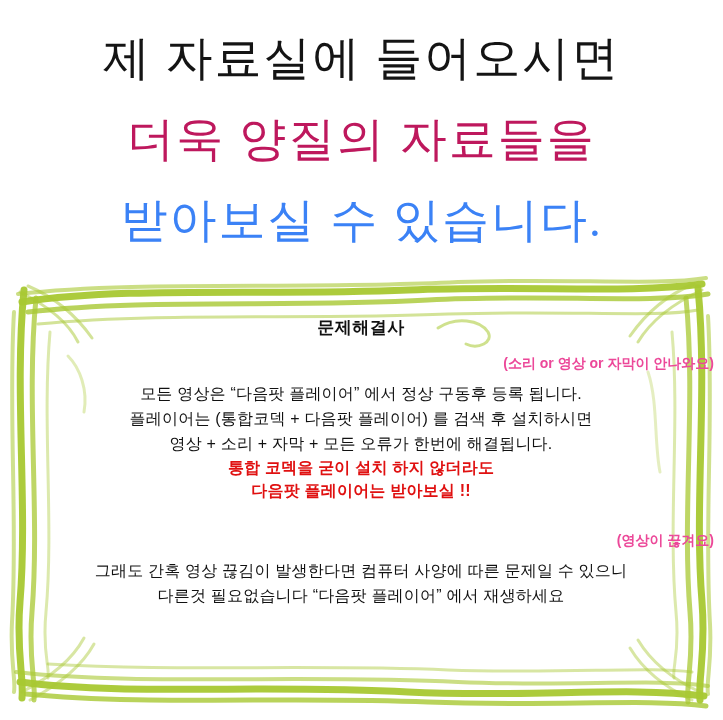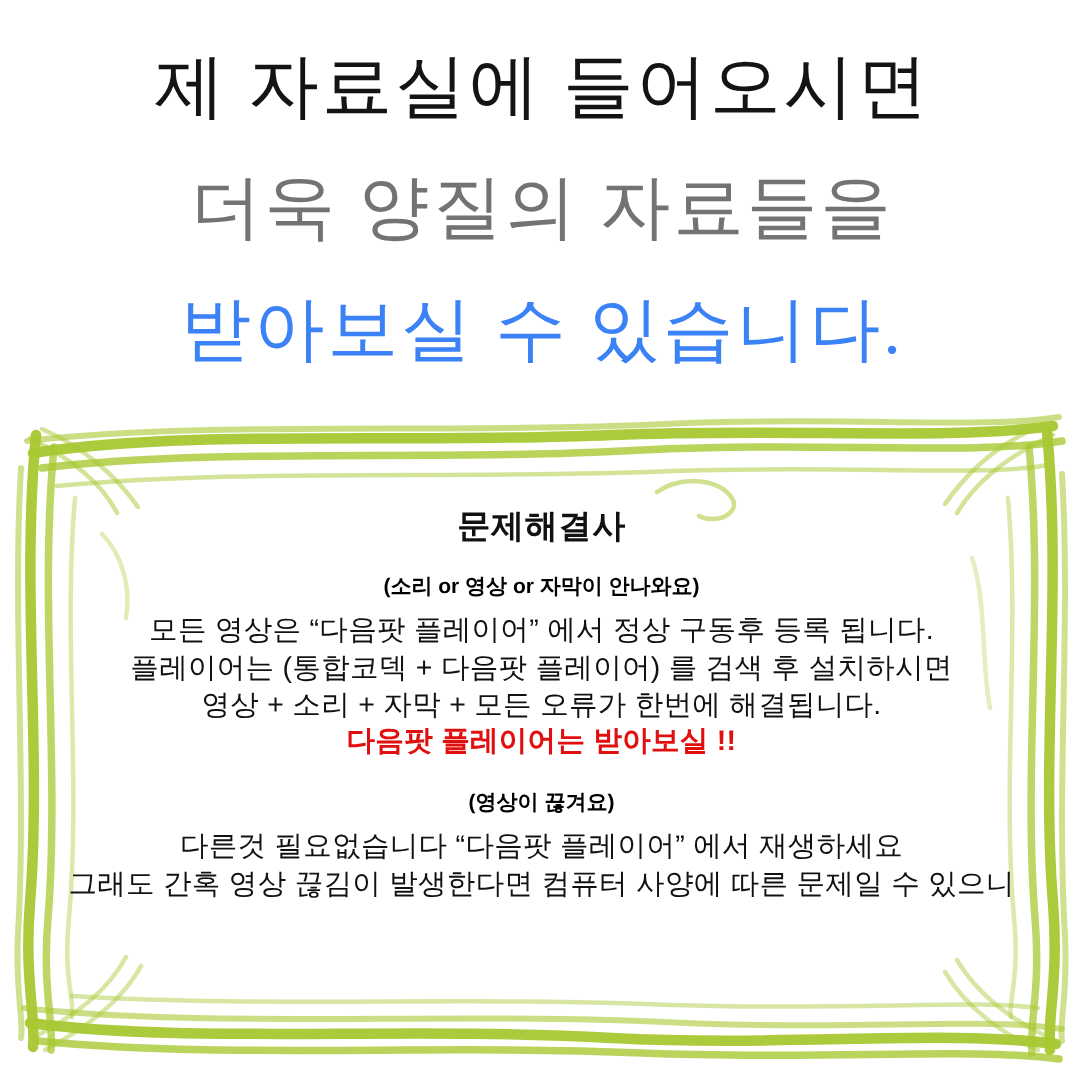--- a/index.html
+++ b/index.html
@@ -30,21 +30,21 @@
   }
   .headline-line {
     font-family: "Liberation Serif", serif;
     font-size: 47px;
     line-height: 81px;
     font-weight: 400;
     letter-spacing: 2px;
     white-space: nowrap;
   }
   .headline-line.l1 { color: #141414; }
-  .headline-line.l2 { color: #737373; }
+  .headline-line.l2 { color: #be185d; }
   .headline-line.l3 { color: #3b82f6; }
 
   
   .frame {
     position: absolute;
     left: 8px;
     top: 272px;
     width: 706px;
     height: 440px;
   }
@@ -57,52 +57,53 @@
   
   .note {
     position: absolute;
     left: 8px;
     top: 272px;
     width: 706px;
     height: 440px;
     text-align: center;
   }
   .note-title {
-    margin-top: 64px;
-    font-size: 22px;
+    margin-top: 44px;
+    font-size: 17px;
     font-weight: bold;
     color: #111111;
     letter-spacing: 0.5px;
   }
   .sec {
     margin-top: 16px;
   }
   .sec-head {
     font-size: 14px;
     font-weight: bold;
-    color: #000000;
+    color: #ec4899;
     margin-bottom: 8px;
+    text-align: right;
   }
   .line {
-    font-size: 19px;
+    font-size: 16px;
     color: #111111;
     line-height: 25px;
     letter-spacing: 0.2px;
   }
   .line.red {
     color: #e01010;
     font-weight: bold;
     line-height: 23px;
   }
   .line .hl-red {
     color: #e01010;
     font-weight: bold;
   }
   .sec2 {
-    margin-top: 20px;
+    margin-top: 30px;
   }
 </style>
 </head>
 <body>
 
 <div class="page">
 
   <div class="headline">
     <div class="headline-line l1">제 자료실에 들어오시면</div>
     <div class="headline-line l2">더욱 양질의 자료들을</div>
@@ -146,23 +147,24 @@
   </div>
 
   <div class="note">
     <div class="note-title">문제해결사</div>
 
     <div class="sec">
       <div class="sec-head">(소리 or 영상 or 자막이 안나와요)</div>
       <div class="line">모든 영상은 “다음팟 플레이어” 에서 정상 구동후 등록 됩니다.</div>
       <div class="line">플레이어는 (통합코덱 + 다음팟 플레이어) 를 검색 후 설치하시면</div>
       <div class="line">영상 + 소리 + 자막 + 모든 오류가 한번에 해결됩니다.</div>
+      <div class="line red">통합 코덱을 굳이 설치 하지 않더라도</div>
       <div class="line red">다음팟 플레이어는 받아보실 !!</div>
     </div>
 
     <div class="sec sec2">
       <div class="sec-head">(영상이 끊겨요)</div>
+      <div class="line">그래도 간혹 영상 끊김이 발생한다면 컴퓨터 사양에 따른 문제일 수 있으니</div>
       <div class="line">다른것 필요없습니다  “다음팟 플레이어” 에서 재생하세요</div>
-      <div class="line">그래도 간혹 영상 끊김이 발생한다면 컴퓨터 사양에 따른 문제일 수 있으니</div>
     </div>
   </div>
 
 </div>
 
 </body></html>

